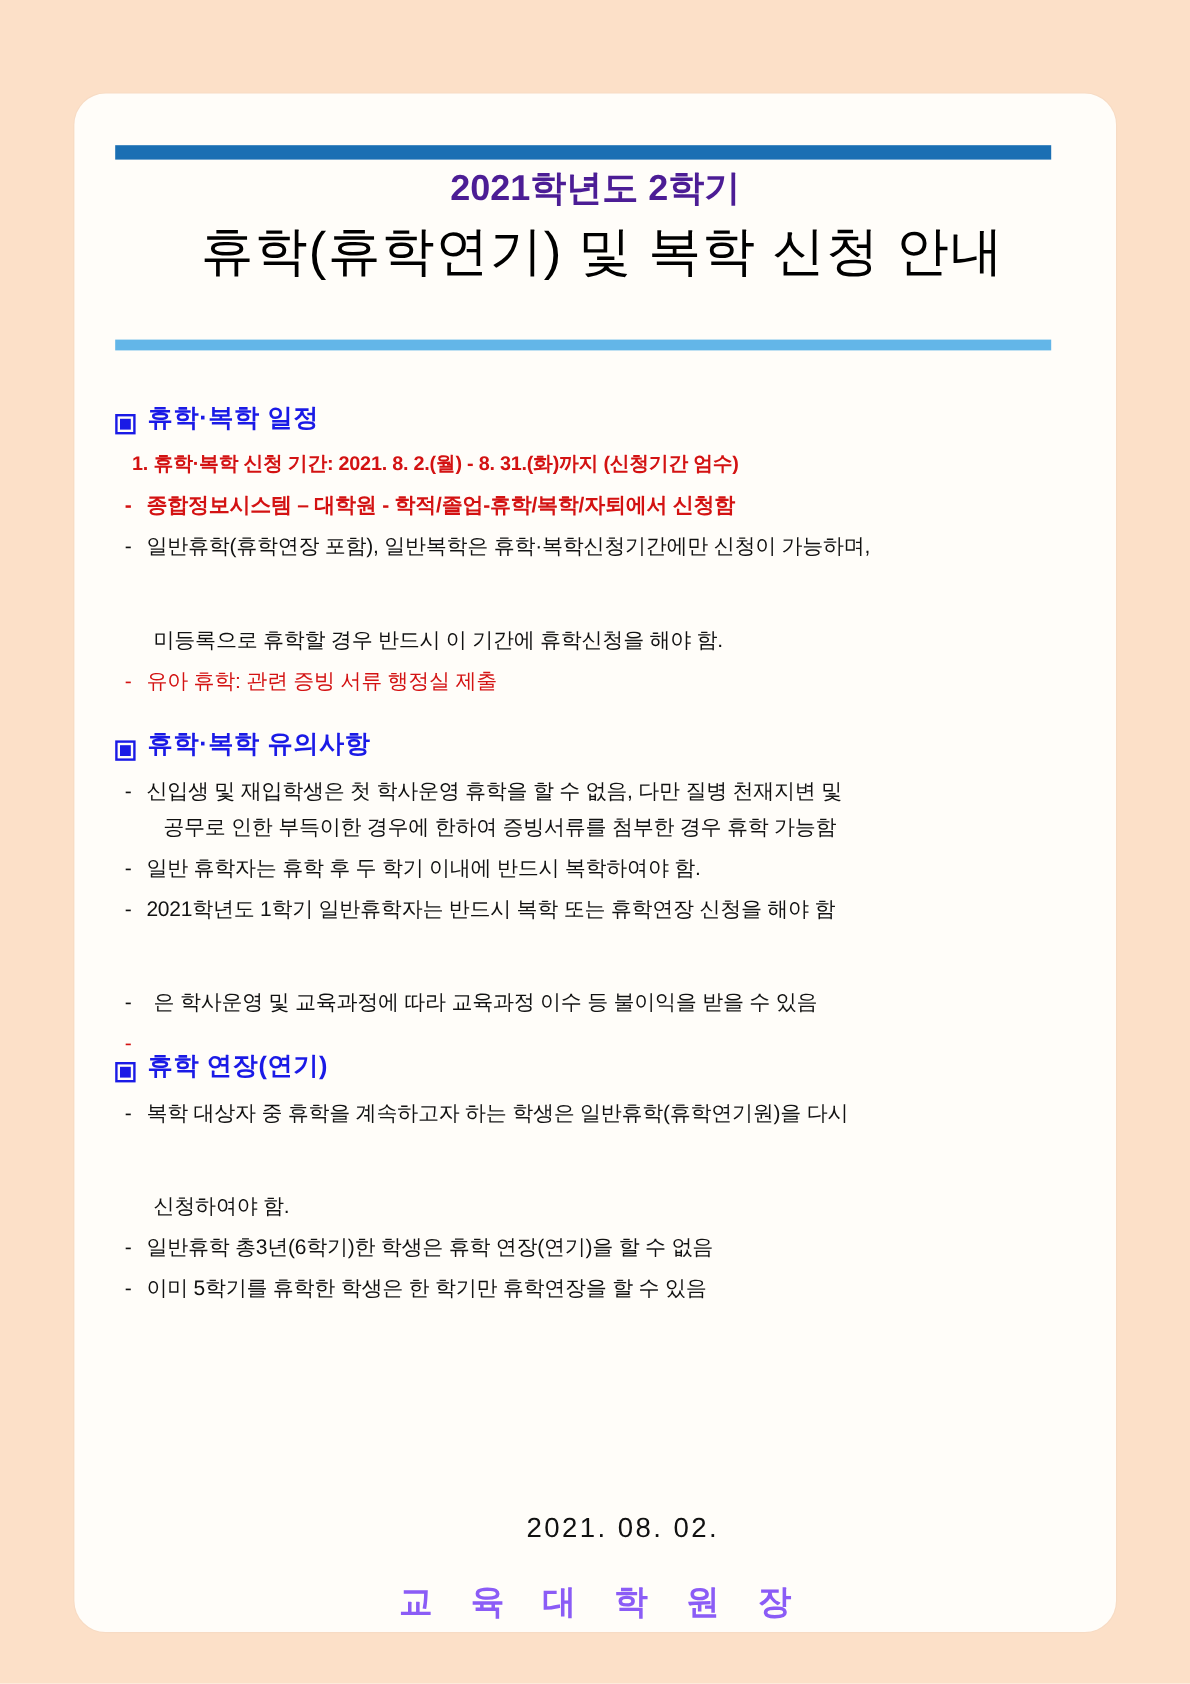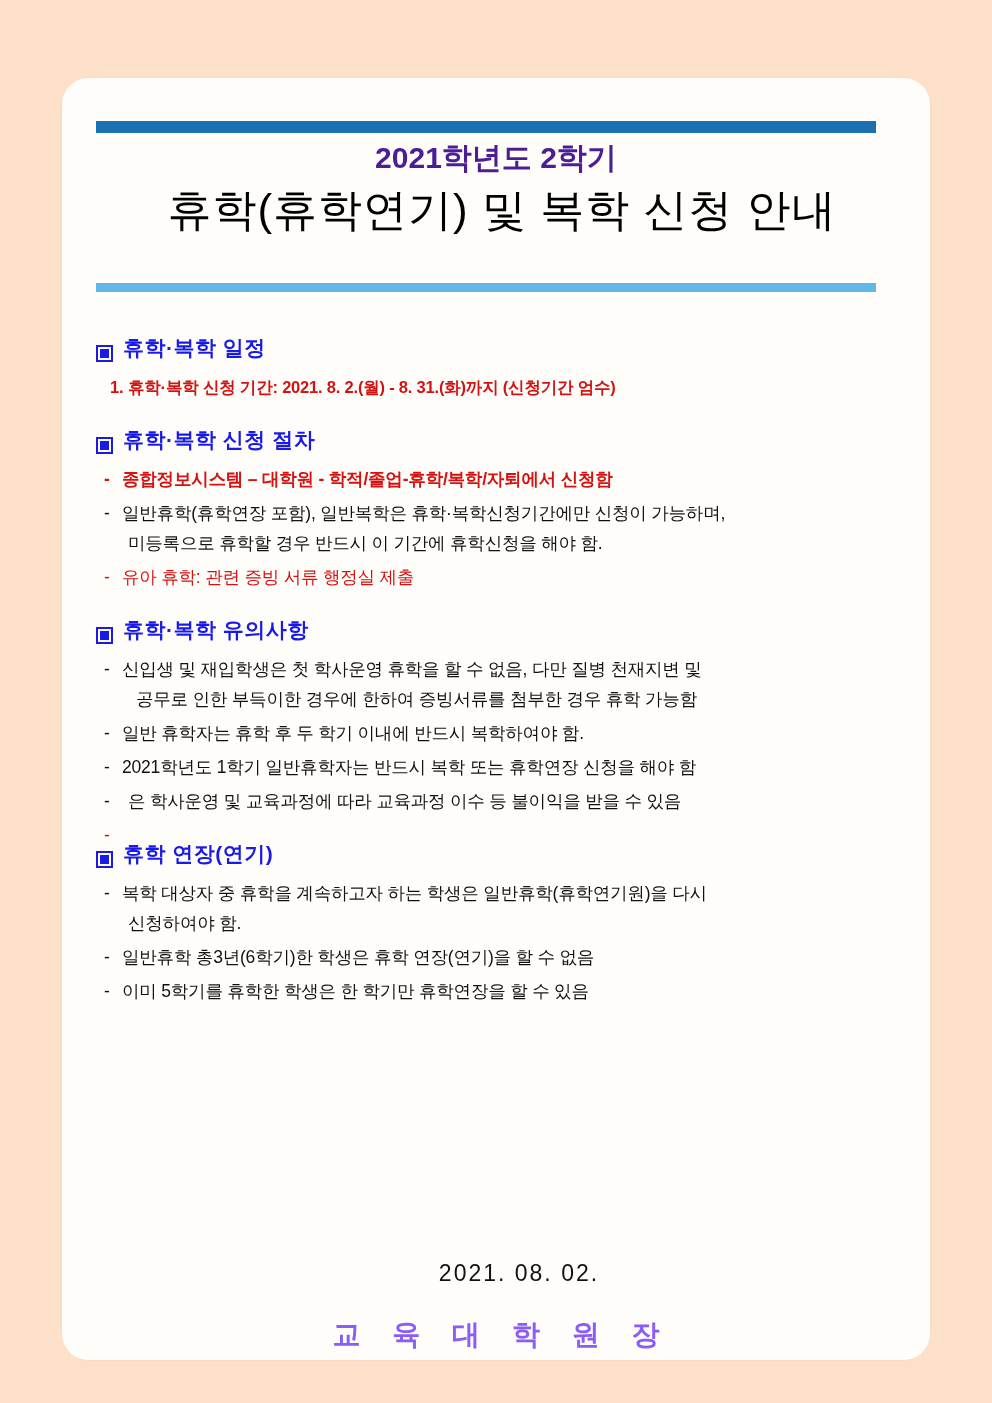--- a/index.html
+++ b/index.html
@@ -143,20 +143,21 @@
     color: #d31212;
     font-weight: bold;
   }
   .item .l2 {
     display: block;
     padding-left: 14px;
   }
   .item .l2b {
     display: block;
     padding-left: 6px;
+    margin-top: 48px;
   }
 
   .footer-date {
     position: absolute;
     left: 0;
     top: 1182px;
     width: 914px;
     text-align: center;
     font-size: 23px;
     color: #111;
@@ -196,24 +197,20 @@
           <span class="bullet-sq"></span>
           <span class="sec-title">휴학·복학 일정</span>
         </div>
         <div class="item num">
           <span class="mk">1.</span>
           <span>휴학·복학 신청 기간: 2021. 8. 2.(월) - 8. 31.(화)까지 (신청기간 엄수)</span>
         </div>
       </div>
 
       <div class="section">
-        <div class="sec-head">
-          <span class="bullet-sq"></span>
-          <span class="sec-title">휴학·복학 신청 절차</span>
-        </div>
         <div class="item redbold">
           <span class="mk">-</span>
           <span>종합정보시스템 – 대학원 - 학적/졸업-휴학/복학/자퇴에서 신청함</span>
         </div>
         <div class="item">
           <span class="mk">-</span>
           <span>일반휴학(휴학연장 포함), 일반복학은 휴학·복학신청기간에만 신청이 가능하며,</span>
           <span class="l2b">미등록으로 휴학할 경우 반드시 이 기간에 휴학신청을 해야 함.</span>
         </div>
         <div class="item red">

